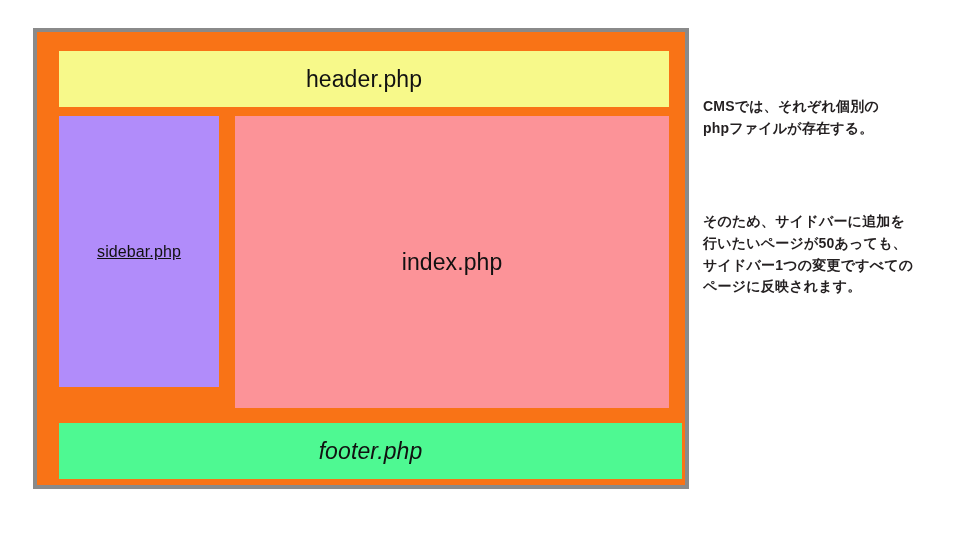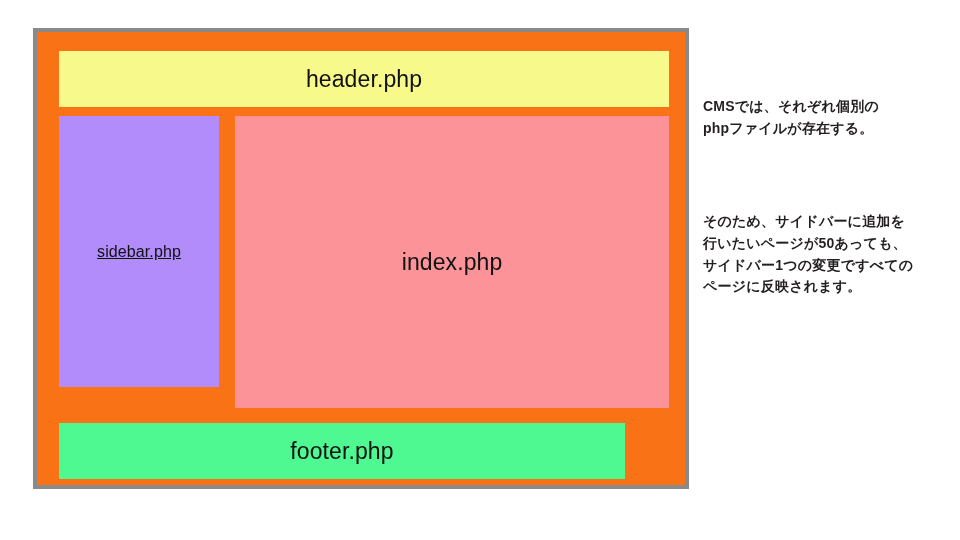--- a/index.html
+++ b/index.html
@@ -64,22 +64,23 @@
     left: 198px;
     top: 84px;
     width: 434px;
     height: 292px;
   }
 
   
   #box-footer {
     left: 22px;
     top: 391px;
-    width: 566px;
+    width: 623px;
     height: 56px;
+    font-style: italic;
   }
 
   
   #annotations {
     position: absolute;
     left: 703px;
     top: 82px;
     width: 252px;
   }
   .note {

